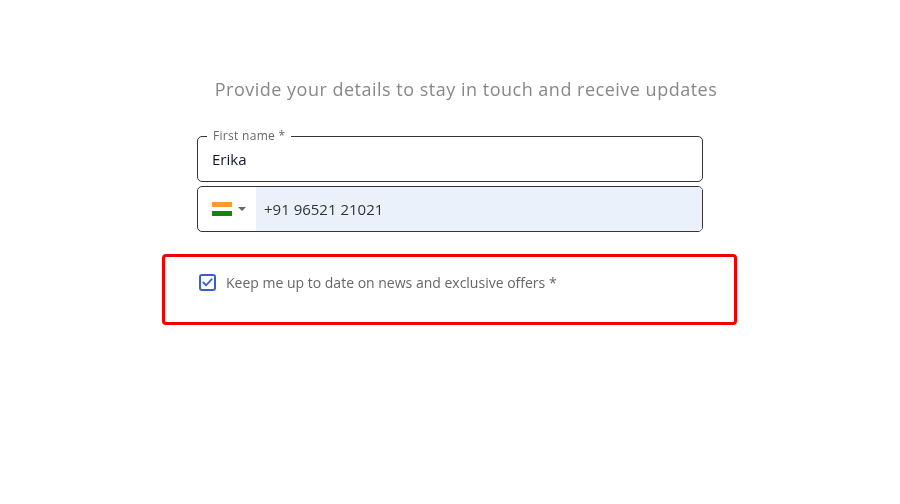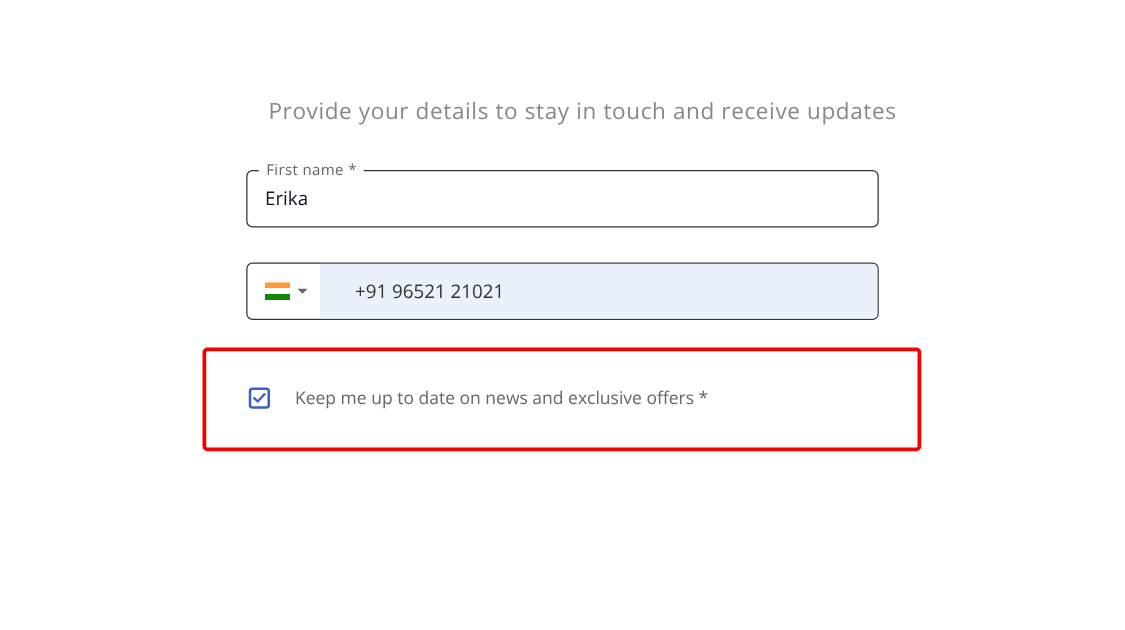--- a/index.html
+++ b/index.html
@@ -33,21 +33,21 @@
       letter-spacing: 0.5px;
       margin-left: 32px;
     }
     .form {
       margin-top: 35px;
       width: 506px;
     }
     .row {
       display: flex;
       gap: 16px;
-      margin-bottom: 28px;
+      margin-bottom: 4px;
     }
     .field-wrapper {
       position: relative;
       flex: 1;
     }
     .floating-label {
       position: absolute;
       top: -9px;
       left: 10px;
       background: #fff;
@@ -98,41 +98,40 @@
       height: 0;
       border-left: 4px solid transparent;
       border-right: 4px solid transparent;
       border-top: 4px solid #666;
     }
     .phone-input {
       flex: 1;
       height: 100%;
       border: none;
       background: #eaf1fb;
-      padding: 0 28px;
+      padding: 0 8px;
       font-size: 15px;
       color: #333;
       outline: none;
       font-family: inherit;
     }
     .email-row {
       margin-bottom: 20px;
     }
     .highlight-box {
       border: 3px solid #f40000;
       border-radius: 4px;
       width: 575px;
       margin-left: -35px;
       padding: 16px 34px 30px 34px;
     }
     .checkbox-row {
       display: flex;
       align-items: center;
-      gap: 20px;
-      margin-top: 12px;
+      gap: 10px;
     }
     .checkbox {
       width: 17px;
       height: 17px;
       border: 2px solid #3a5fcd;
       border-radius: 3px;
       display: flex;
       align-items: center;
       justify-content: center;
       cursor: pointer;

